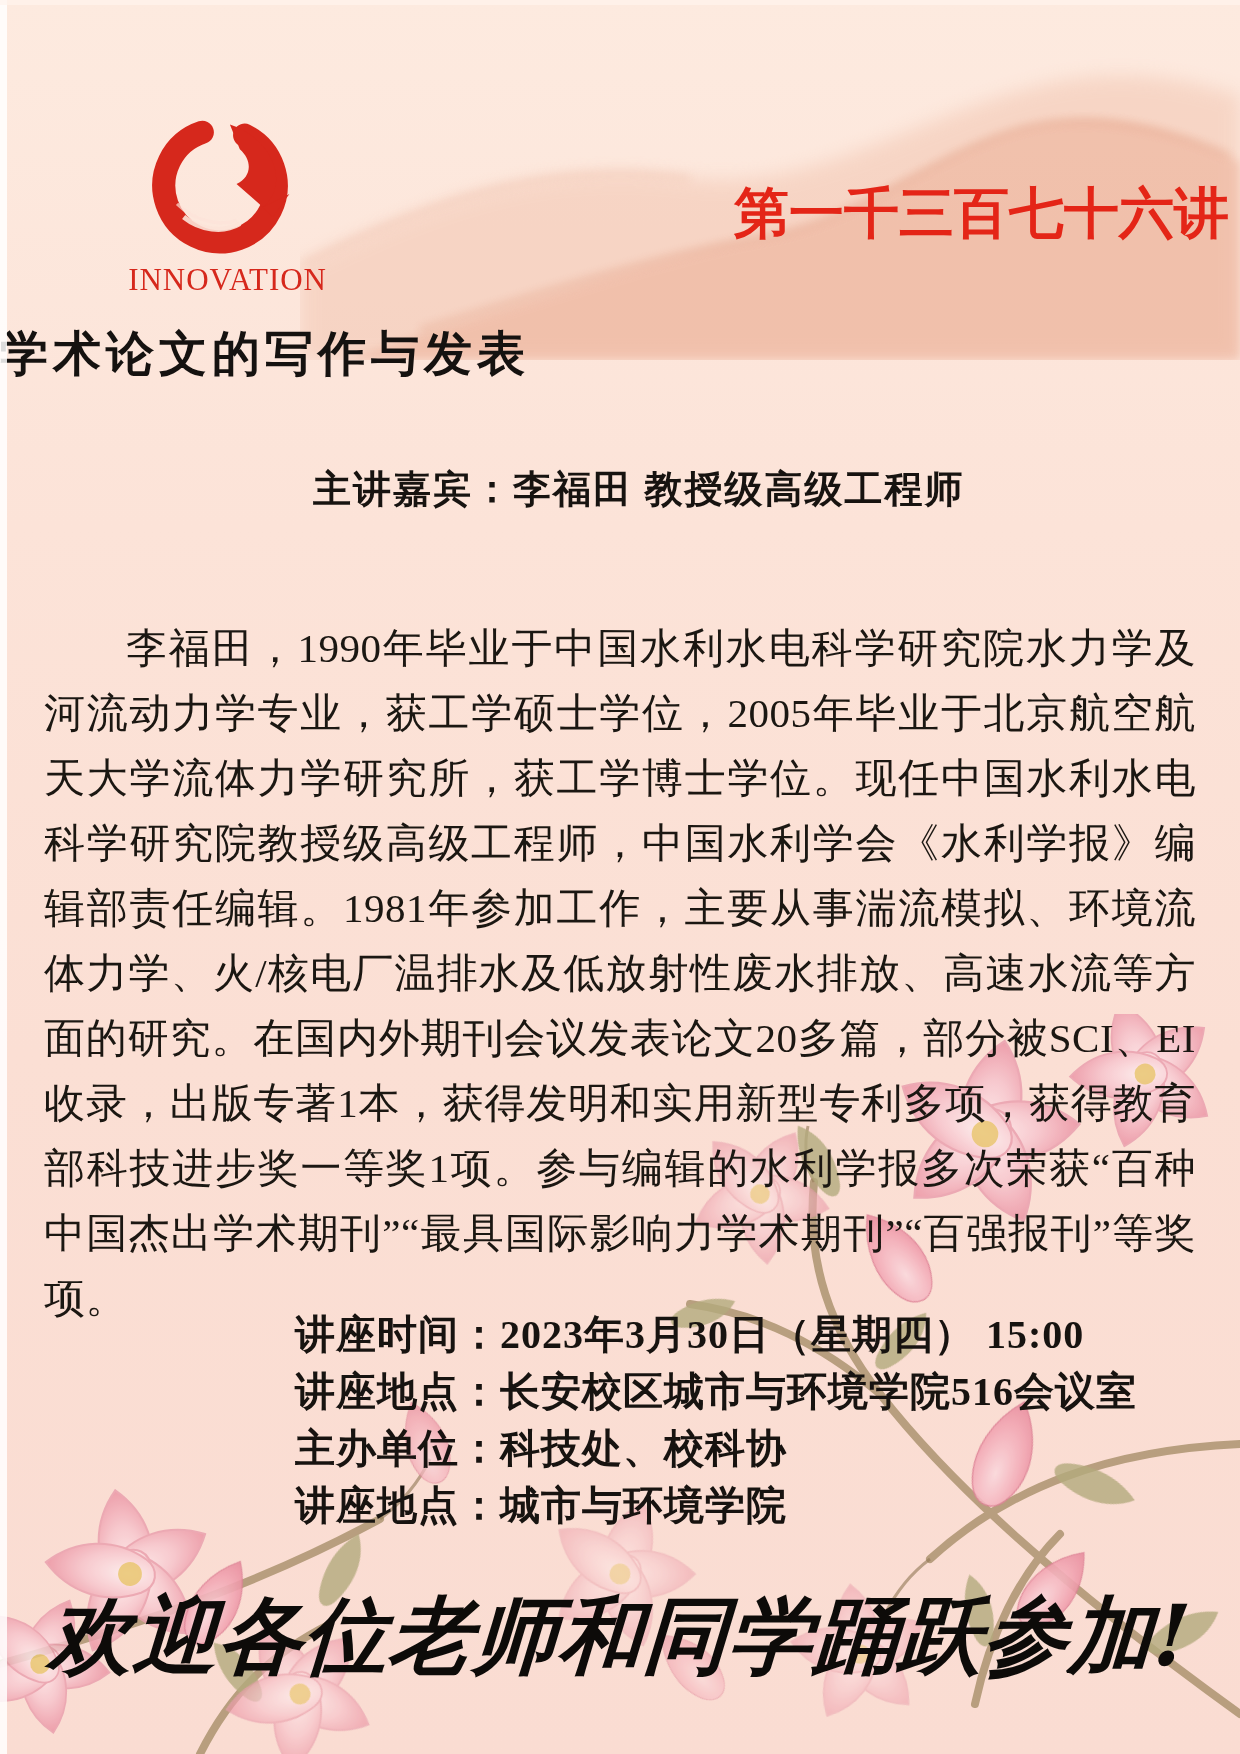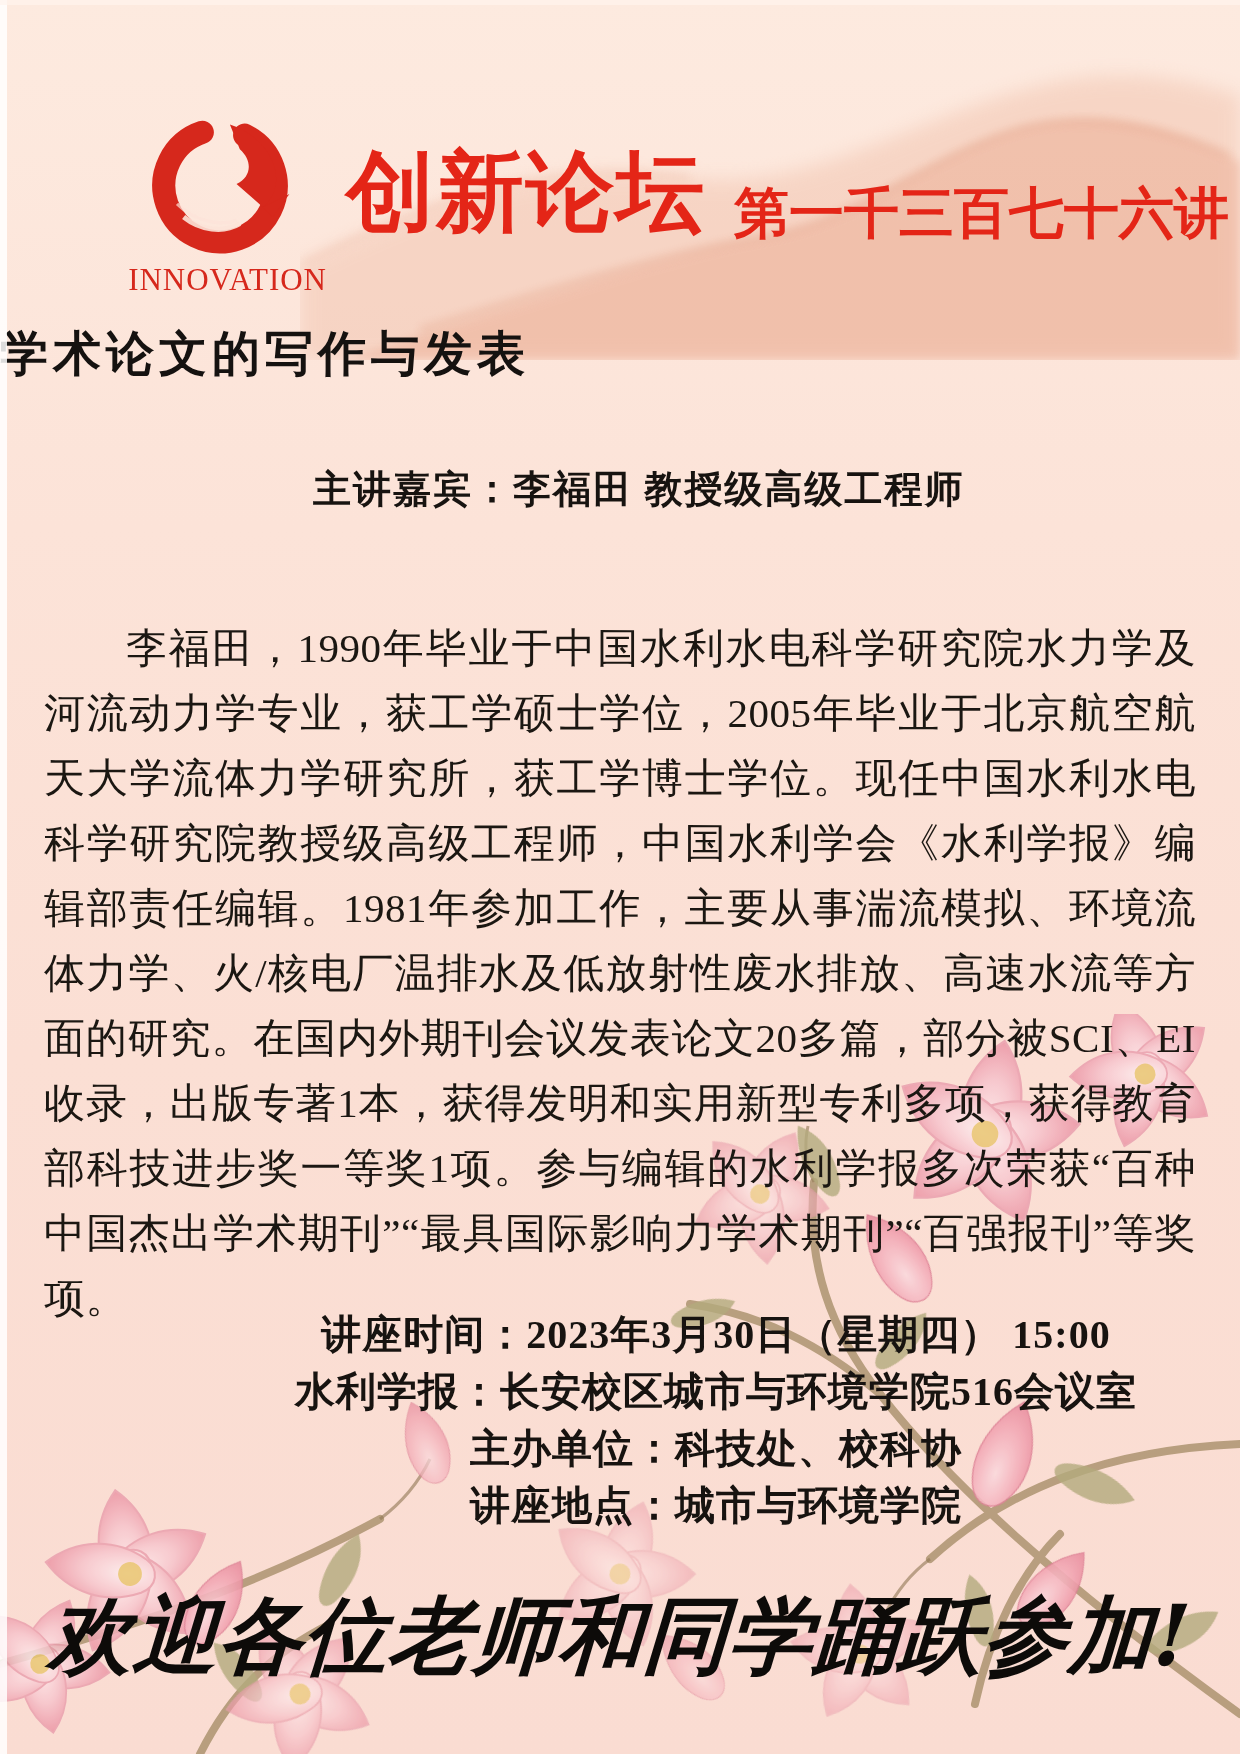--- a/index.html
+++ b/index.html
@@ -57,21 +57,21 @@
     position:absolute;left:44px;top:616px;width:1152px;
     font-size:41px;line-height:65px;font-weight:500;
     color:#1b1712;
     text-align:justify;text-indent:2em;
     letter-spacing:0.5px;
   }
 
   .details{position:absolute;left:295px;top:1306px;}
   .detail-line{
     font-size:40px;font-weight:bold;line-height:57px;
-    color:#171310;letter-spacing:1px;text-align:center;
+    color:#171310;letter-spacing:1px;
   }
 
   .welcome{
     position:absolute;left:0;top:1580px;width:1240px;
     text-align:center;
     font-family:"DejaVu Serif", serif;
     font-size:84px;font-weight:800;font-style:italic;
     color:#0d0b09;letter-spacing:1px;
     transform:skewX(-3deg);
   }
@@ -178,34 +178,33 @@
           <circle cx="50" cy="47" r="34" stroke-width="14" stroke-linecap="round" stroke-dasharray="187 27" transform="rotate(-64 50 47)"></circle>
         </g>
         <path d="M56 10 C74 16 84 30 84 43 C84 50 81 56 76 60 L60 46 C69 42 70 32 62 25 Z" fill="#d6281c"></path>
         <path d="M76 60 L92 52 L82 66 Z" fill="#d6281c"></path>
         <path d="M28 66 C38 74 52 76 62 70" stroke="#fce3d8" stroke-width="3" fill="none" opacity="0.9"></path>
         <path d="M24 58 C34 68 50 72 60 68" stroke="#fce3d8" stroke-width="2" fill="none" opacity="0.7"></path>
       </svg>
       <div class="logo-text">INNOVATION</div>
     </div>
 
-    <div class="forum-title">创新论坛</div>
     <div class="lecture-no">第一千三百七十六讲</div>
 
     <div class="main-title">学术论文的写作与发表</div>
 
     <div class="guests">
       <div class="guest-line">主讲嘉宾：李福田 教授级高级工程师</div>
     </div>
 
     <div class="bio">李福田，1990年毕业于中国水利水电科学研究院水力学及河流动力学专业，获工学硕士学位，2005年毕业于北京航空航天大学流体力学研究所，获工学博士学位。现任中国水利水电科学研究院教授级高级工程师，中国水利学会《水利学报》编辑部责任编辑。1981年参加工作，主要从事湍流模拟、环境流体力学、火/核电厂温排水及低放射性废水排放、高速水流等方面的研究。在国内外期刊会议发表论文20多篇，部分被SCI、EI收录，出版专著1本，获得发明和实用新型专利多项，获得教育部科技进步奖一等奖1项。参与编辑的水利学报多次荣获“百种中国杰出学术期刊”“最具国际影响力学术期刊”“百强报刊”等奖项。</div>
 
     <div class="details">
       <div class="detail-line">讲座时间：2023年3月30日（星期四） 15:00</div>
-      <div class="detail-line">水利学报：长安校区城市与环境学院516会议室</div>
+      <div class="detail-line">讲座地点：长安校区城市与环境学院516会议室</div>
       <div class="detail-line">主办单位：科技处、校科协</div>
       <div class="detail-line">讲座地点：城市与环境学院</div>
     </div>
 
     <div class="welcome">欢迎各位老师和同学踊跃参加!</div>
 
   </div>
 </div>
 
 </body></html>

